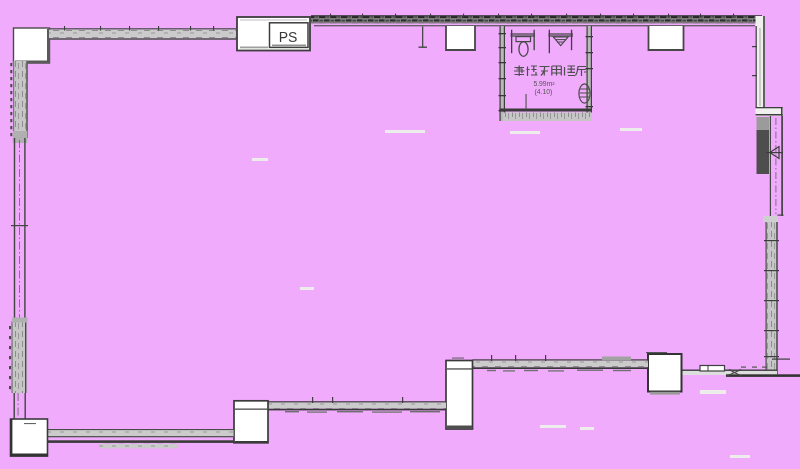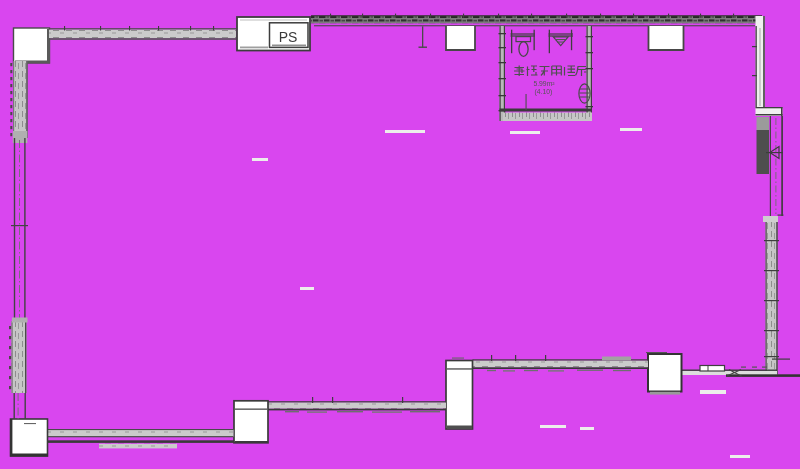--- a/index.html
+++ b/index.html
@@ -1,16 +1,16 @@
 <!DOCTYPE html>
 <html><head>
 <meta charset="utf-8">
 <style>
   html,body{margin:0;padding:0;background:#ffffff;}
-  #plan{width:800px;height:469px;position:relative;background:#d946ef;font-family:"Liberation Sans",sans-serif;}
+  #plan{width:800px;height:469px;position:relative;background:#f0abfc;font-family:"Liberation Sans",sans-serif;}
   svg{display:block;}
 </style>
 </head>
 <body>
 <div id="plan">
 <svg width="800" height="469" viewBox="0 0 800 469" xmlns="http://www.w3.org/2000/svg">
 <defs>
   <pattern id="hA" width="13" height="7" patternUnits="userSpaceOnUse">
     <rect width="13" height="7" fill="#cbcbcb"></rect>
     <rect x="1" y="2" width="6" height="1" fill="#8d8d8d"></rect>

